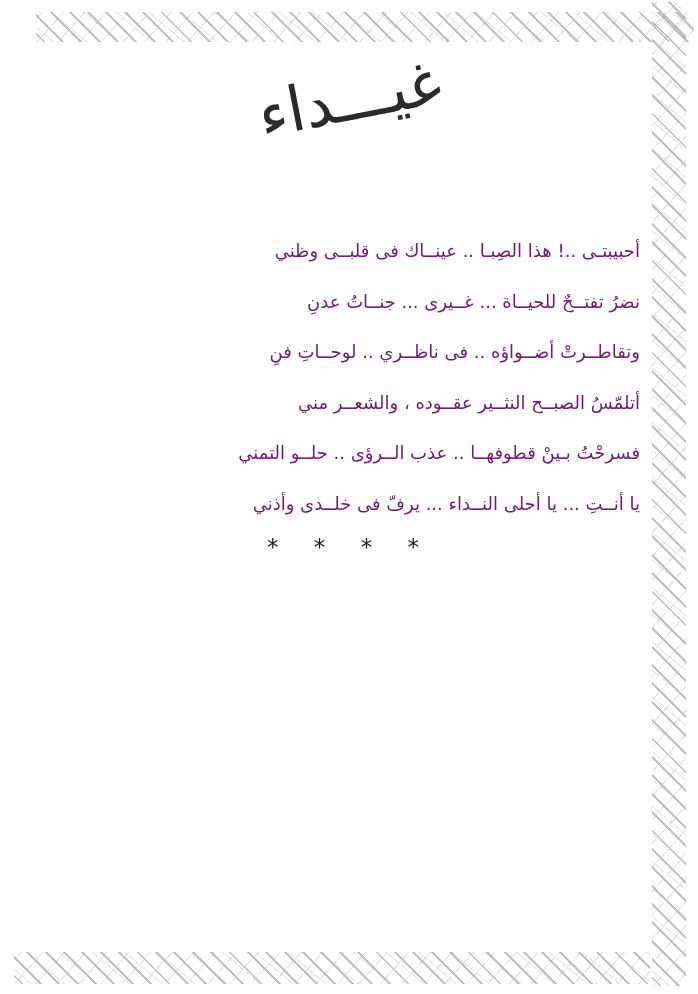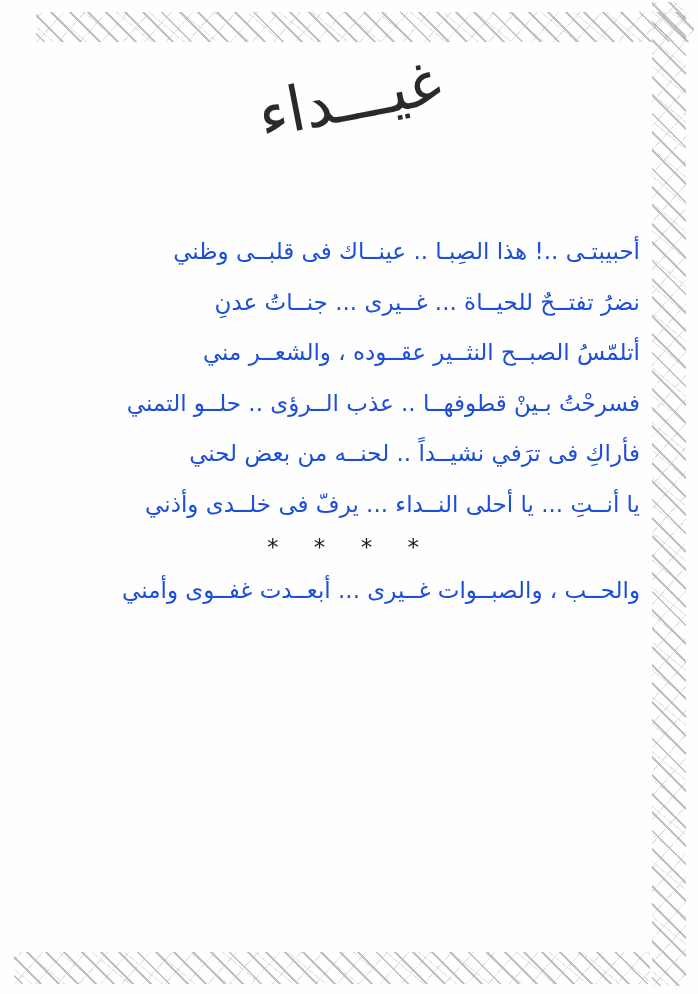--- a/index.html
+++ b/index.html
@@ -44,28 +44,28 @@
   }
   .poem{
     position:absolute;
     top:226px;
     right:58px;
     left:60px;
     direction:rtl;
   }
   .verse{
     margin:0;
-    font-size:23px;
+    font-size:18px;
     line-height:50.5px;
     white-space:nowrap;
     text-align:justify;
     text-align-last:justify;
     -moz-text-align-last:justify;
     text-justify:inter-word;
-    color:#1d4ed8;
+    color:#701a75;
   }
   .verse::after{content:"";display:inline-block;width:100%;}
   .separator{
     direction:ltr;
     text-align:center;
     font-size:23px;
     letter-spacing:14px;
     line-height:36px;
     height:36px;
     color:#1c1c1c;
@@ -82,23 +82,22 @@
   <div class="deco deco-right"></div>
   <div class="deco deco-bottom"></div>
 
   <div class="title-wrap">
     <span class="title">غيـــداء</span>
   </div>
 
   <div class="poem">
     <p class="verse">أحبيبتـى ..! هذا الصِبـا .. عينــاك فى قلبــى وظني</p>
     <p class="verse">نضرُ تفتــحٌ للحيــاة ... غــيرى ... جنــاتُ عدنِ</p>
+    <p class="verse">وتقاطــرتْ أضــواؤه .. فى ناظــري .. لوحــاتِ فنِ</p>
     <p class="verse">أتلمّسُ الصبــح النثــير عقــوده ، والشعــر مني</p>
     <p class="verse">فسرحْتُ بـينْ قطوفهــا .. عذب الــرؤى .. حلــو التمني</p>
-    <p class="verse">فأراكِ فى ترَفي نشيــداً .. لحنــه من بعض لحني</p>
     <p class="verse">يا أنــتِ ... يا أحلى النــداء ... يرفّ فى خلــدى وأذني</p>
 
     <div class="separator">* * * *</div>
 
-    <p class="verse">والحــب ، والصبــوات غــيرى ... أبعــدت غفــوى وأمني</p>
   </div>
 
 </div>
 
 </body></html>

